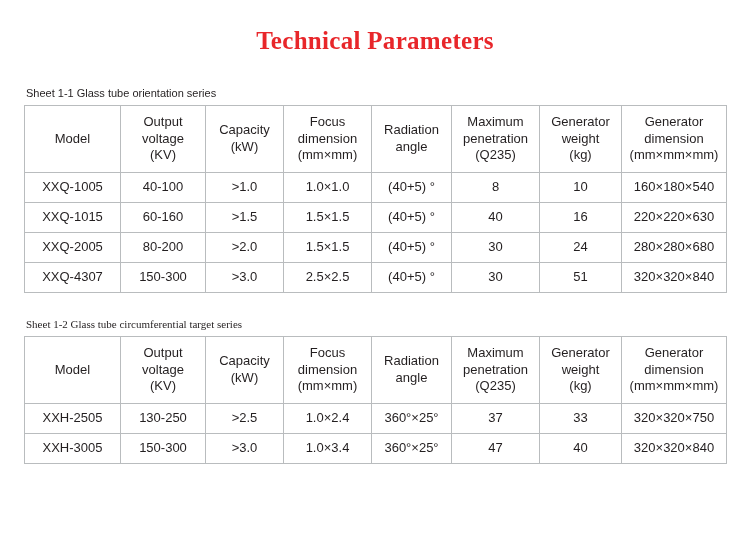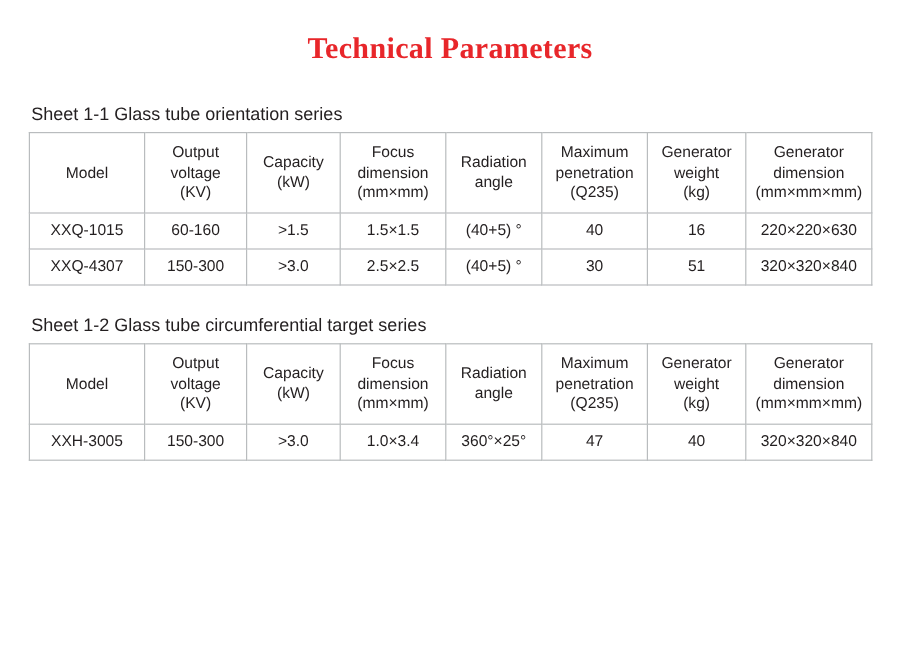--- a/index.html
+++ b/index.html
@@ -24,27 +24,27 @@
     text-align: center;
     color: #e8262a;
     font-family: "Liberation Serif", serif;
     font-weight: bold;
     font-size: 25px;
     letter-spacing: 0.3px;
     margin: 0;
     padding-top: 27px;
   }
   .sheet-caption {
-    font-size: 15px;
+    font-size: 11px;
     color: #231f20;
     margin: 0;
     padding: 0 0 6px 26px;
   }
   .sheet-1-caption { padding-top: 32px; }
-  .sheet-2-caption { padding-top: 25px; }
+  .sheet-2-caption { padding-top: 25px; font-family: Liberation Serif, serif; }
 
   .table-wrap {
     padding: 0 24px 0 24px;
   }
   table.param-table {
     border-collapse: collapse;
     width: 702px;
     table-layout: fixed;
     background: #ffffff;
   }
@@ -133,28 +133,48 @@
               <span class="hdr-line">(kg)</span>
             </th>
             <th>
               <span class="hdr-line">Generator dimension</span>
               <span class="hdr-line">(mm×mm×mm)</span>
             </th>
           </tr>
         </thead>
       <tbody>
           <tr>
+            <td>XXQ-1005</td>
+            <td>40-100</td>
+            <td>&gt;1.0</td>
+            <td>1.0×1.0</td>
+            <td>(40+5) °</td>
+            <td>8</td>
+            <td>10</td>
+            <td>160×180×540</td>
+          </tr>
+          <tr>
             <td>XXQ-1015</td>
             <td>60-160</td>
             <td>&gt;1.5</td>
             <td>1.5×1.5</td>
             <td>(40+5) °</td>
             <td>40</td>
             <td>16</td>
             <td>220×220×630</td>
+          </tr>
+          <tr>
+            <td>XXQ-2005</td>
+            <td>80-200</td>
+            <td>&gt;2.0</td>
+            <td>1.5×1.5</td>
+            <td>(40+5) °</td>
+            <td>30</td>
+            <td>24</td>
+            <td>280×280×680</td>
           </tr>
           <tr>
             <td>XXQ-4307</td>
             <td>150-300</td>
             <td>&gt;3.0</td>
             <td>2.5×2.5</td>
             <td>(40+5) °</td>
             <td>30</td>
             <td>51</td>
             <td>320×320×840</td>
@@ -211,20 +231,30 @@
               <span class="hdr-line">(kg)</span>
             </th>
             <th>
               <span class="hdr-line">Generator dimension</span>
               <span class="hdr-line">(mm×mm×mm)</span>
             </th>
           </tr>
         </thead>
       <tbody>
           <tr>
+            <td>XXH-2505</td>
+            <td>130-250</td>
+            <td>&gt;2.5</td>
+            <td>1.0×2.4</td>
+            <td>360°×25°</td>
+            <td>37</td>
+            <td>33</td>
+            <td>320×320×750</td>
+          </tr>
+          <tr>
             <td>XXH-3005</td>
             <td>150-300</td>
             <td>&gt;3.0</td>
             <td>1.0×3.4</td>
             <td>360°×25°</td>
             <td>47</td>
             <td>40</td>
             <td>320×320×840</td>
           </tr>
         </tbody>

